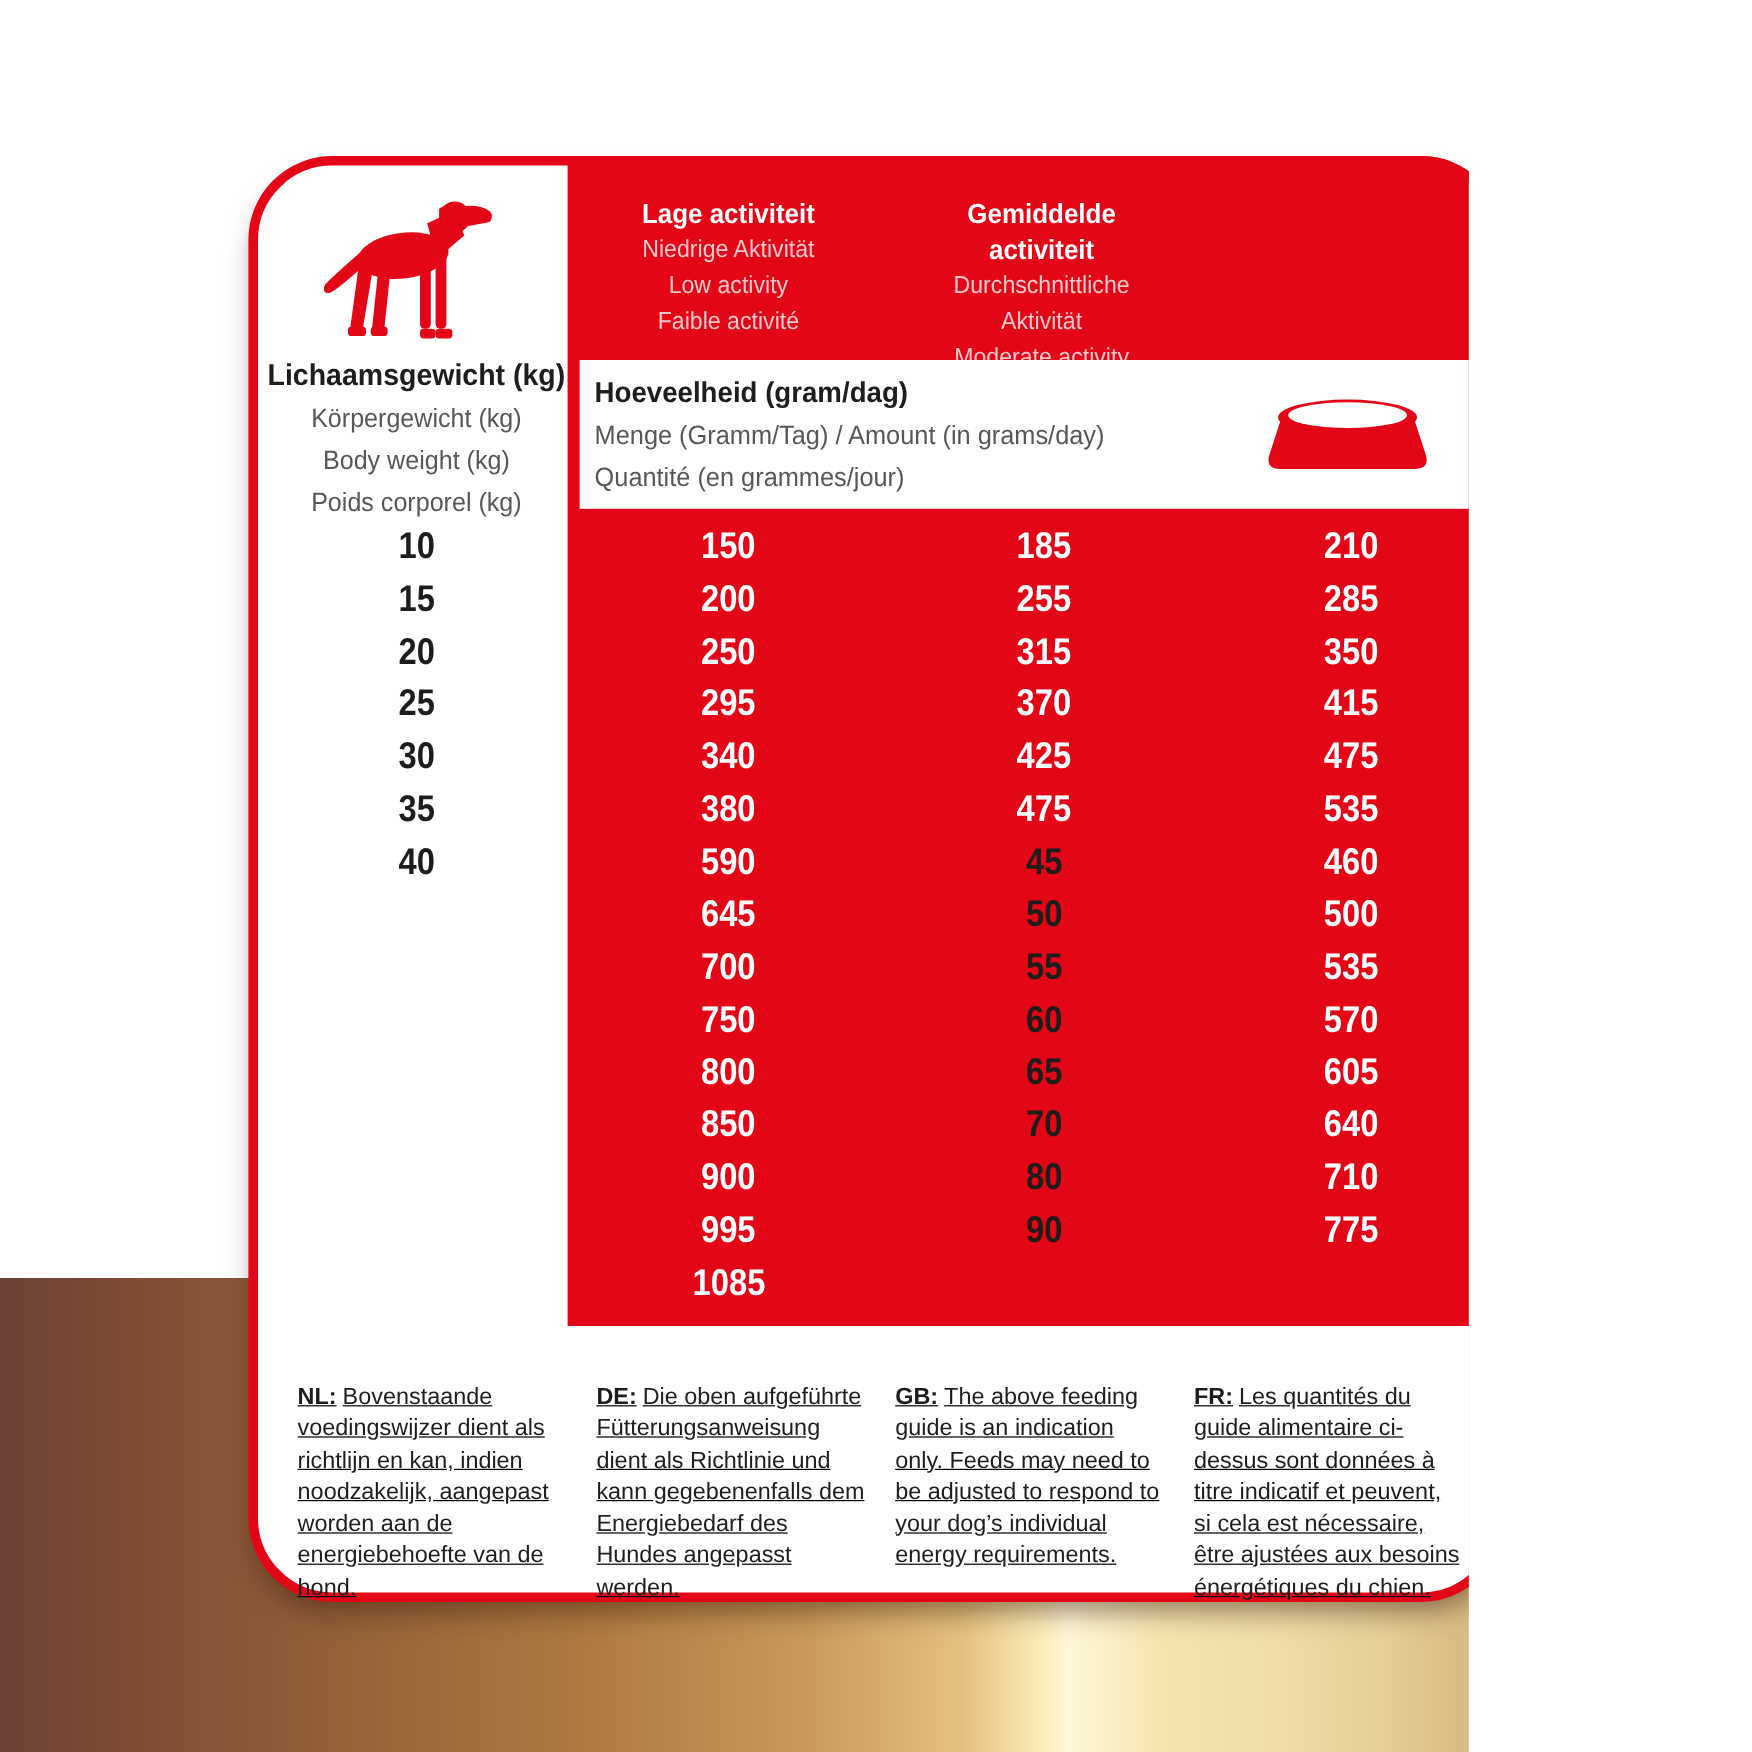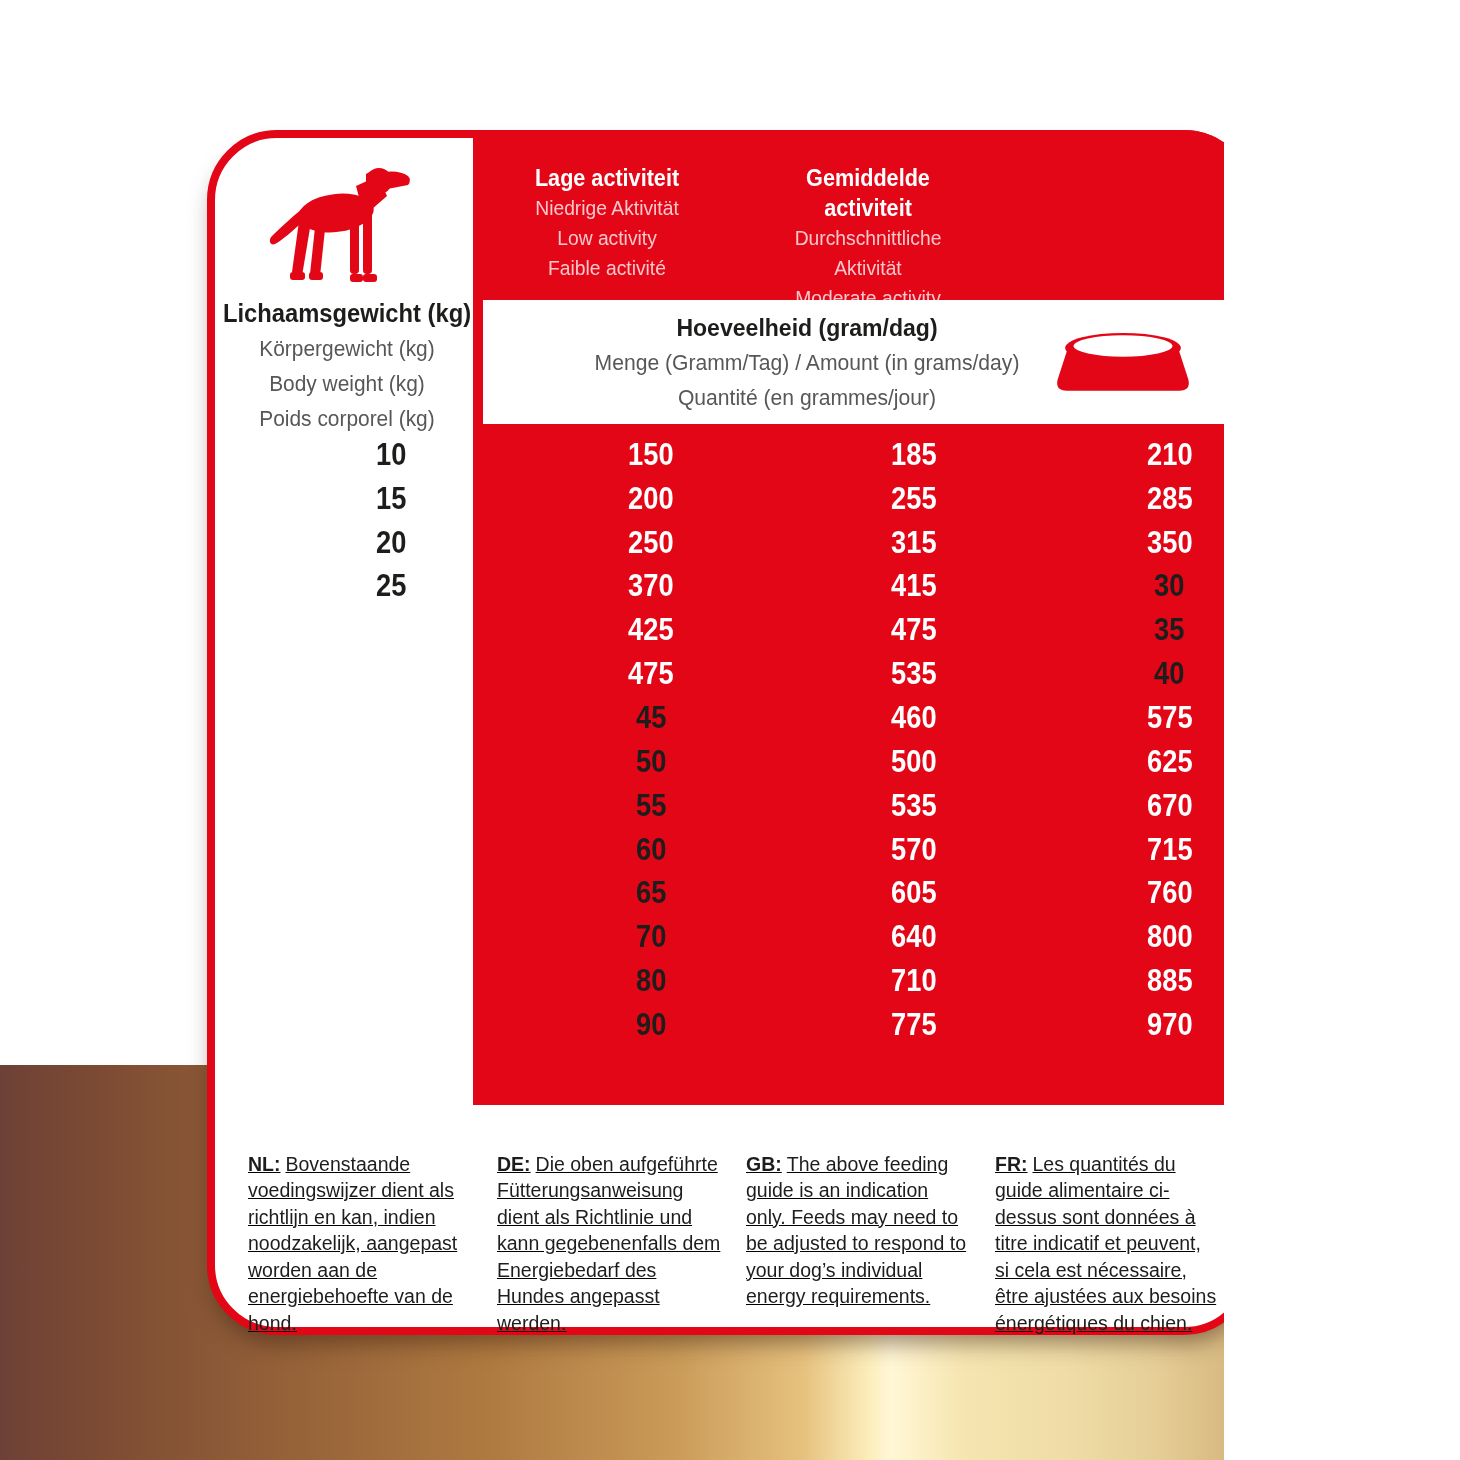--- a/index.html
+++ b/index.html
@@ -26,35 +26,35 @@
     background:var(--red);border-radius:0 70px 0 0;
   }
   .act-col{position:absolute;top:33px;width:230px;text-align:center;color:#fff;}
   .act-col.c1{left:19px;} .act-col.c2{left:280px;} .act-col.c3{left:544px;}
   .act-title{font-size:23px;font-weight:bold;line-height:30px;transform:scaleX(.94);}
   .act-sub{font-size:20.5px;line-height:30px;color:rgba(255,255,255,.78);transform:scaleX(.94);}
   .banner{
     position:absolute;left:10px;top:170px;width:754px;height:124px;background:#ffffff;
   }
   .banner-text{
-    position:absolute;left:0;top:10px;width:624px;text-align:center;padding-left:12px;
+    position:absolute;left:0;top:10px;width:624px;
   }
   .banner-title{font-size:24px;font-weight:bold;color:#1d1d1b;line-height:35px;transform:scaleX(.96);}
   .banner-sub{font-size:22px;color:#575756;line-height:35px;transform:scaleX(.96);}
   .bowl{position:absolute;left:570px;top:20px;width:140px;height:80px;color:var(--red);}
   .dog{position:absolute;left:51px;top:28px;width:150px;height:118px;color:var(--red);}
   .weight-head{
     position:absolute;left:0;top:158px;width:264px;text-align:center;
   }
   .weight-title{font-size:25px;font-weight:bold;color:#1d1d1b;line-height:35px;transform:scaleX(.95);}
   .weight-sub{font-size:22px;color:#575756;line-height:35px;transform:scaleX(.95);}
   .rows{
     position:absolute;left:0;top:295px;width:1031px;
     display:grid;grid-template-columns:264px 256px 270px 241px;
-    grid-auto-rows:43.85px;align-items:center;padding-left:44px;
+    grid-auto-rows:43.85px;align-items:center;
   }
   .cell{text-align:center;}
   .num{display:inline-block;font-weight:bold;font-size:31px;transform:scaleX(.88);}
   .wcell .num{color:#1d1d1b;}
   .vcell .num{color:#ffffff;}
   .footnotes{
     position:absolute;left:33px;top:993px;width:972px;
     display:flex;gap:24px;text-decoration:underline;
   }
   .footnote{flex:1;font-size:19.5px;line-height:26.5px;color:#1d1d1b;}
@@ -133,20 +133,21 @@
         <div class="cell vcell"><span class="num">210</span></div>
         <div class="cell wcell"><span class="num">15</span></div>
         <div class="cell vcell"><span class="num">200</span></div>
         <div class="cell vcell"><span class="num">255</span></div>
         <div class="cell vcell"><span class="num">285</span></div>
         <div class="cell wcell"><span class="num">20</span></div>
         <div class="cell vcell"><span class="num">250</span></div>
         <div class="cell vcell"><span class="num">315</span></div>
         <div class="cell vcell"><span class="num">350</span></div>
         <div class="cell wcell"><span class="num">25</span></div>
+        <div class="cell vcell"><span class="num">295</span></div>
         <div class="cell vcell"><span class="num">370</span></div>
         <div class="cell vcell"><span class="num">415</span></div>
         <div class="cell wcell"><span class="num">30</span></div>
         <div class="cell vcell"><span class="num">340</span></div>
         <div class="cell vcell"><span class="num">425</span></div>
         <div class="cell vcell"><span class="num">475</span></div>
         <div class="cell wcell"><span class="num">35</span></div>
         <div class="cell vcell"><span class="num">380</span></div>
         <div class="cell vcell"><span class="num">475</span></div>
         <div class="cell vcell"><span class="num">535</span></div>

